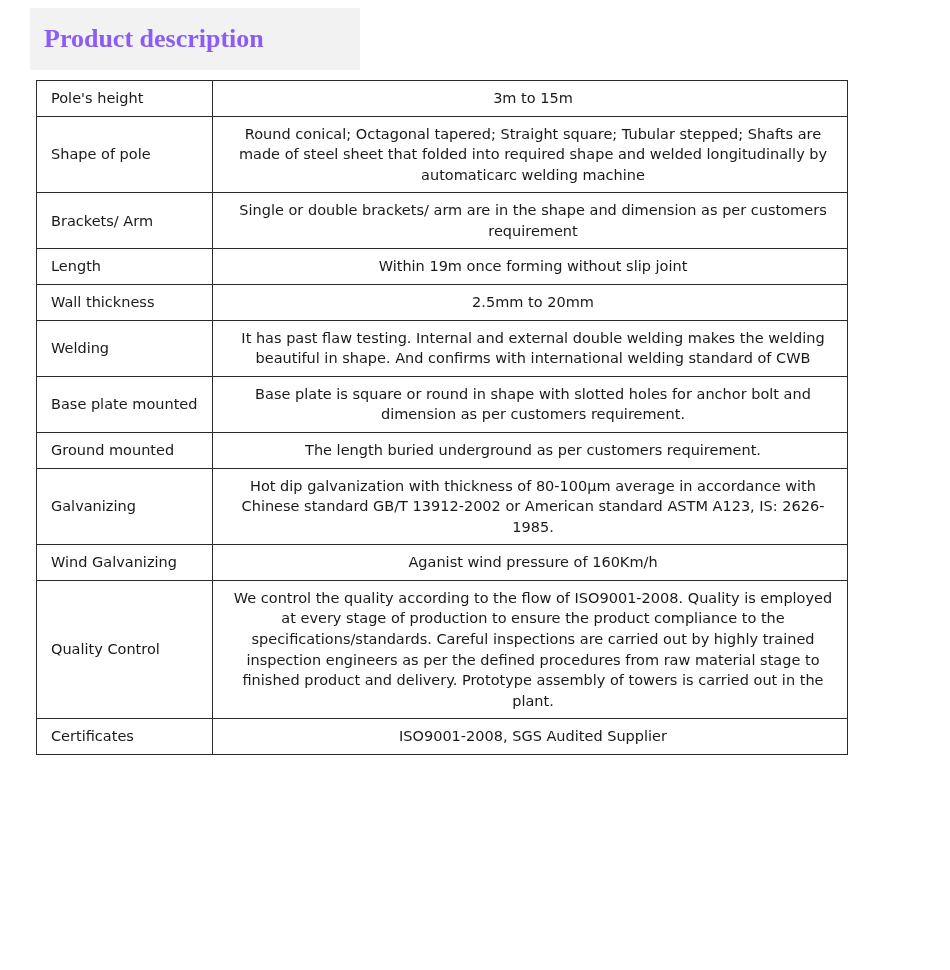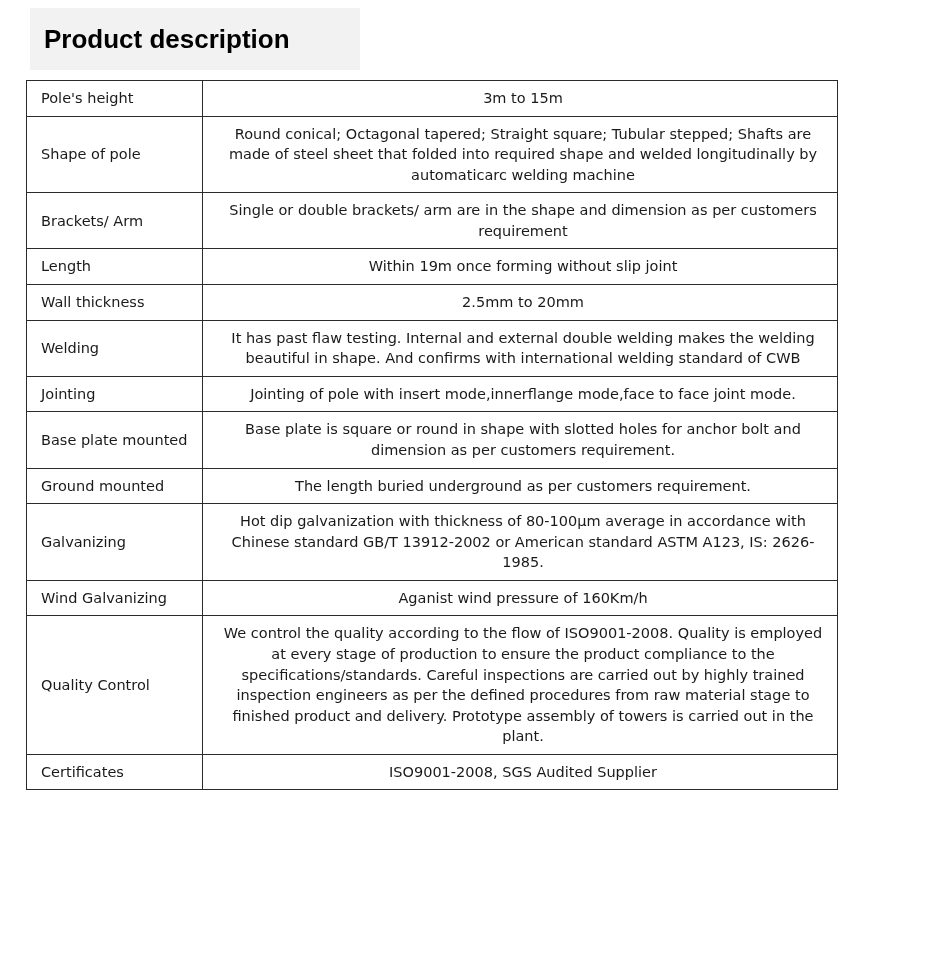--- a/index.html
+++ b/index.html
@@ -28,27 +28,27 @@
     height: 62px;
     background: #f2f2f2;
     display: flex;
     align-items: center;
     box-sizing: border-box;
     padding-left: 14px;
   }
   .title-text {
     font-size: 26px;
     font-weight: bold;
-    color: #000000;
+    color: #8b5cf6;
     letter-spacing: 0px;
-    font-family: Liberation Sans, sans-serif;
+    font-family: Liberation Serif, serif;
   }
   table.spec {
     position: absolute;
-    left: 26px;
+    left: 36px;
     top: 80px;
     width: 812px;
     border-collapse: collapse;
     table-layout: fixed;
   }
   table.spec td {
     border: 1px solid #2b2b2b;
     font-size: 14.5px;
     line-height: 1.42;
     vertical-align: middle;
@@ -94,24 +94,20 @@
         <td class="value">Within 19m once forming without slip joint</td>
       </tr>
       <tr>
         <td class="label">Wall thickness</td>
         <td class="value">2.5mm to 20mm</td>
       </tr>
       <tr class="row-tall">
         <td class="label">Welding</td>
         <td class="value">It has past flaw testing. Internal and external double welding makes the welding beautiful in shape. And confirms with international welding standard of CWB</td>
       </tr>
-      <tr>
-        <td class="label">Jointing</td>
-        <td class="value">Jointing of pole with insert mode,innerflange mode,face to face joint mode.</td>
-      </tr>
       <tr class="row-tall">
         <td class="label">Base plate mounted</td>
         <td class="value">Base plate is square or round in shape with slotted holes for anchor bolt and dimension as per customers requirement.</td>
       </tr>
       <tr>
         <td class="label">Ground mounted</td>
         <td class="value">The length buried underground as per customers requirement.</td>
       </tr>
       <tr class="row-tall">
         <td class="label">Galvanizing</td>

